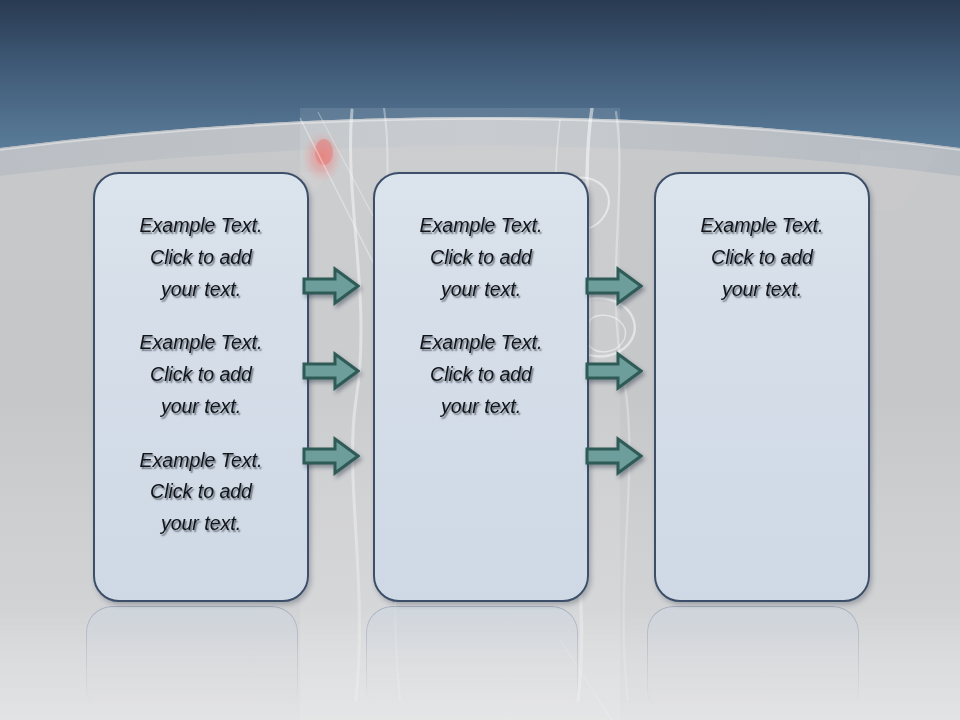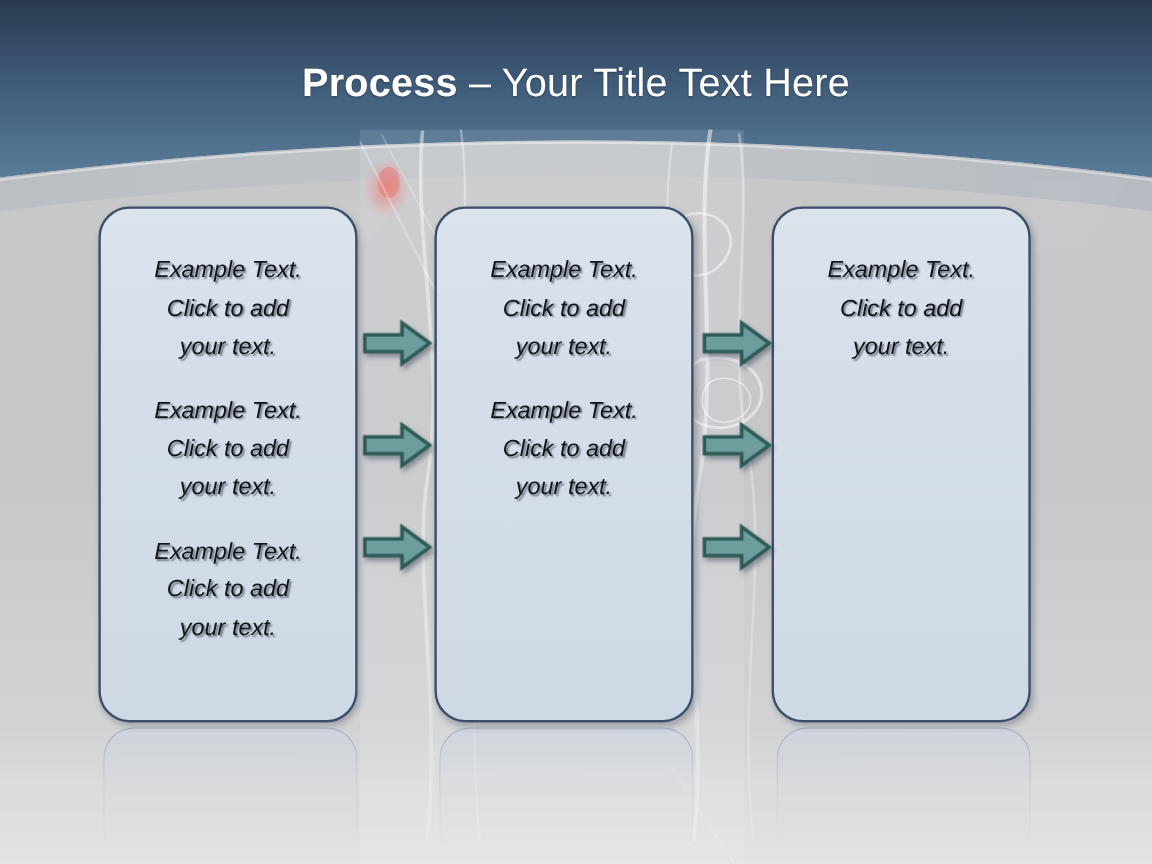--- a/index.html
+++ b/index.html
@@ -69,20 +69,21 @@
   
   .pbox {
     position: absolute;
     box-sizing: border-box;
     border: 2px solid #3c4e68;
     border-radius: 26px;
     background: linear-gradient(180deg, #dbe3ec 0%, #d4dde8 45%, #cfd9e5 100%);
     box-shadow: 2px 3px 5px rgba(40,50,65,0.30);
     z-index: 6;
     overflow: hidden;
+    margin-left: 11px;
   }
   .pbox-inner {
     padding: 36px 16px 10px 16px;
     text-align: center;
   }
   .para {
     font-style: italic;
     font-size: 19.5px;
     line-height: 1.63;
     color: #111418;
@@ -192,59 +193,54 @@
       <path d="M860,150 L940,150 L900,210 L860,210 Z" fill="#ffffff" opacity="0.12"></path>
     </g>
   </svg>
 
   <div class="bg-floor"></div>
 
   <div class="refl" style="left:86px;  top:606px; width:212px; height:110px;"></div>
   <div class="refl" style="left:366px; top:606px; width:212px; height:110px;"></div>
   <div class="refl" style="left:647px; top:606px; width:212px; height:110px;"></div>
 
-  <div class="title-wrap">
-    <div class="title-text">
-      <span class="title-strong">Process</span><span class="title-rest"> – Your Title Text Here</span>
+
+  <div class="pbox" style="left:82px; top:172px; width:216px; height:430px;">
+    <div class="pbox-inner">
+      <p class="para">Example Text.
+Click  to add
+your text.</p>
+      <p class="para">Example Text.
+Click  to add
+your text.</p>
+      <p class="para">Example Text.
+Click  to add
+your text.</p>
     </div>
   </div>
 
-  <div class="pbox" style="left:82px; top:172px; width:216px; height:430px;">
+  <div class="pbox" style="left:362px; top:172px; width:216px; height:430px;">
     <div class="pbox-inner">
-      <p class="para">Example Text.
-Click  to add
-your text.</p>
       <p class="para">Example Text.
 Click  to add
 your text.</p>
       <p class="para">Example Text.
 Click  to add
 your text.</p>
     </div>
   </div>
 
-  <div class="pbox" style="left:362px; top:172px; width:216px; height:430px;">
+  <div class="pbox" style="left:643px; top:172px; width:216px; height:430px;">
     <div class="pbox-inner">
-      <p class="para">Example Text.
-Click  to add
-your text.</p>
       <p class="para">Example Text.
 Click  to add
 your text.</p>
     </div>
   </div>
 
-  <div class="pbox" style="left:643px; top:172px; width:216px; height:430px;">
-    <div class="pbox-inner">
-      <p class="para">Example Text.
-Click  to add
-your text.</p>
-    </div>
-  </div>
-
   <svg class="arrow" style="left:302px; top:266px; width:58px; height:40px;" viewBox="0 0 58 40">
     <polygon points="2,13 33,13 33,3 56,20 33,37 33,27 2,27" fill="#6d9e9c" stroke="#2f5b57" stroke-width="3" stroke-linejoin="miter"></polygon>
   </svg>
   <svg class="arrow" style="left:302px; top:351px; width:58px; height:40px;" viewBox="0 0 58 40">
     <polygon points="2,13 33,13 33,3 56,20 33,37 33,27 2,27" fill="#6d9e9c" stroke="#2f5b57" stroke-width="3" stroke-linejoin="miter"></polygon>
   </svg>
   <svg class="arrow" style="left:302px; top:436px; width:58px; height:40px;" viewBox="0 0 58 40">
     <polygon points="2,13 33,13 33,3 56,20 33,37 33,27 2,27" fill="#6d9e9c" stroke="#2f5b57" stroke-width="3" stroke-linejoin="miter"></polygon>
   </svg>
 

